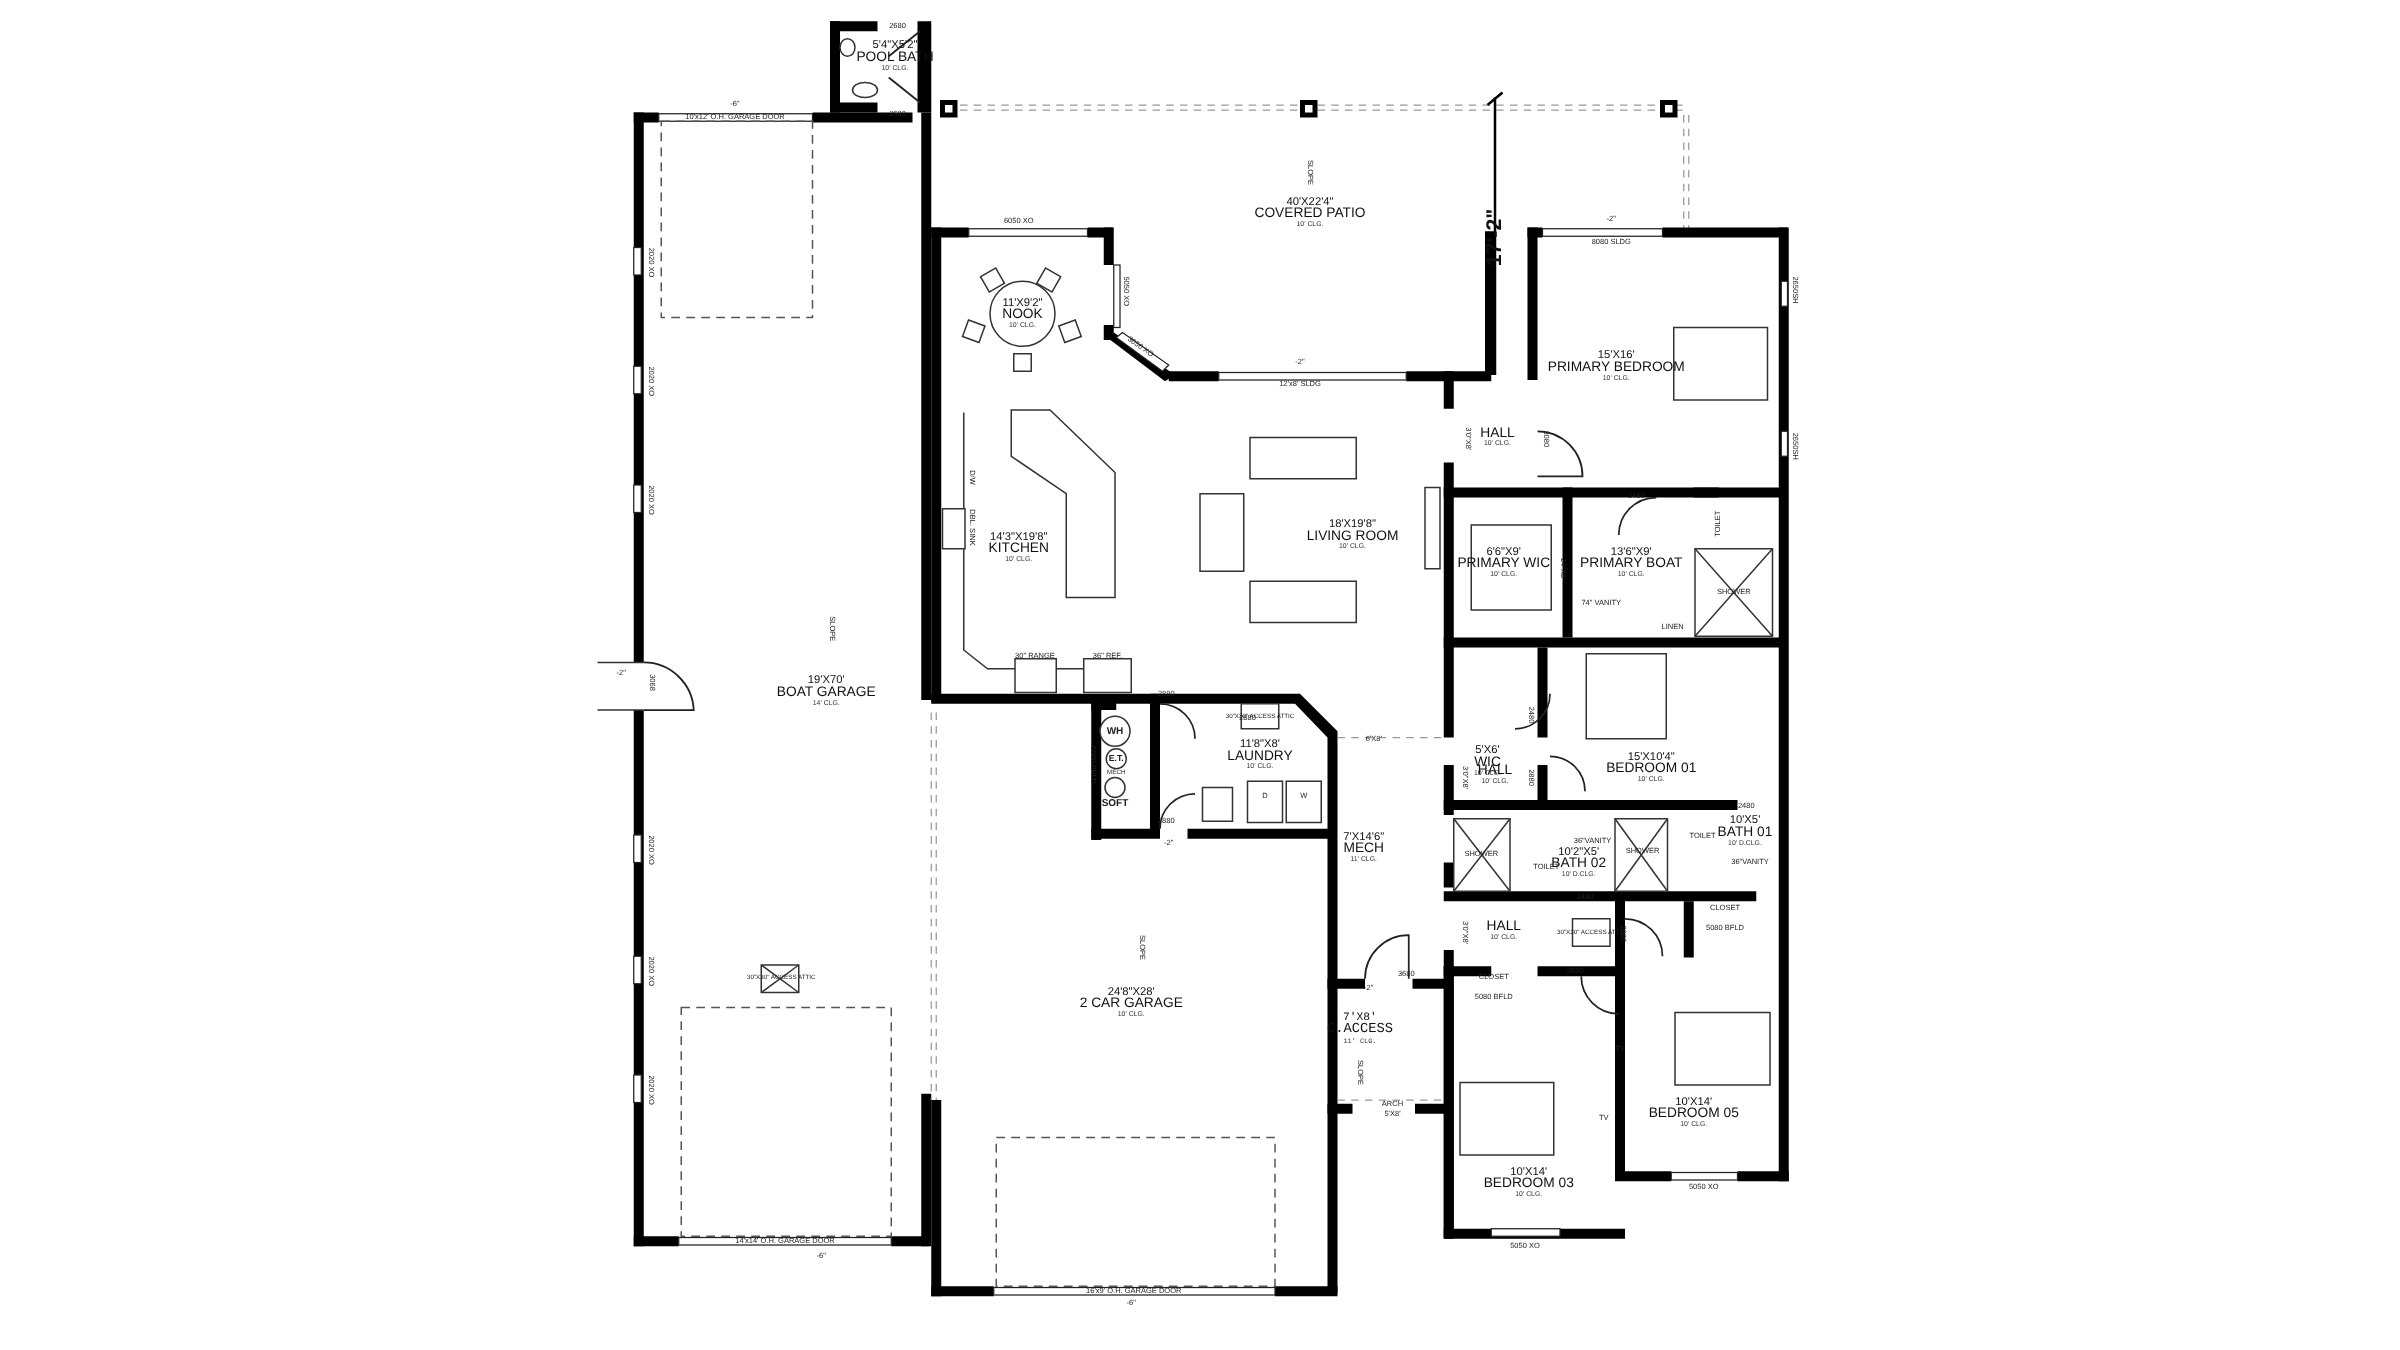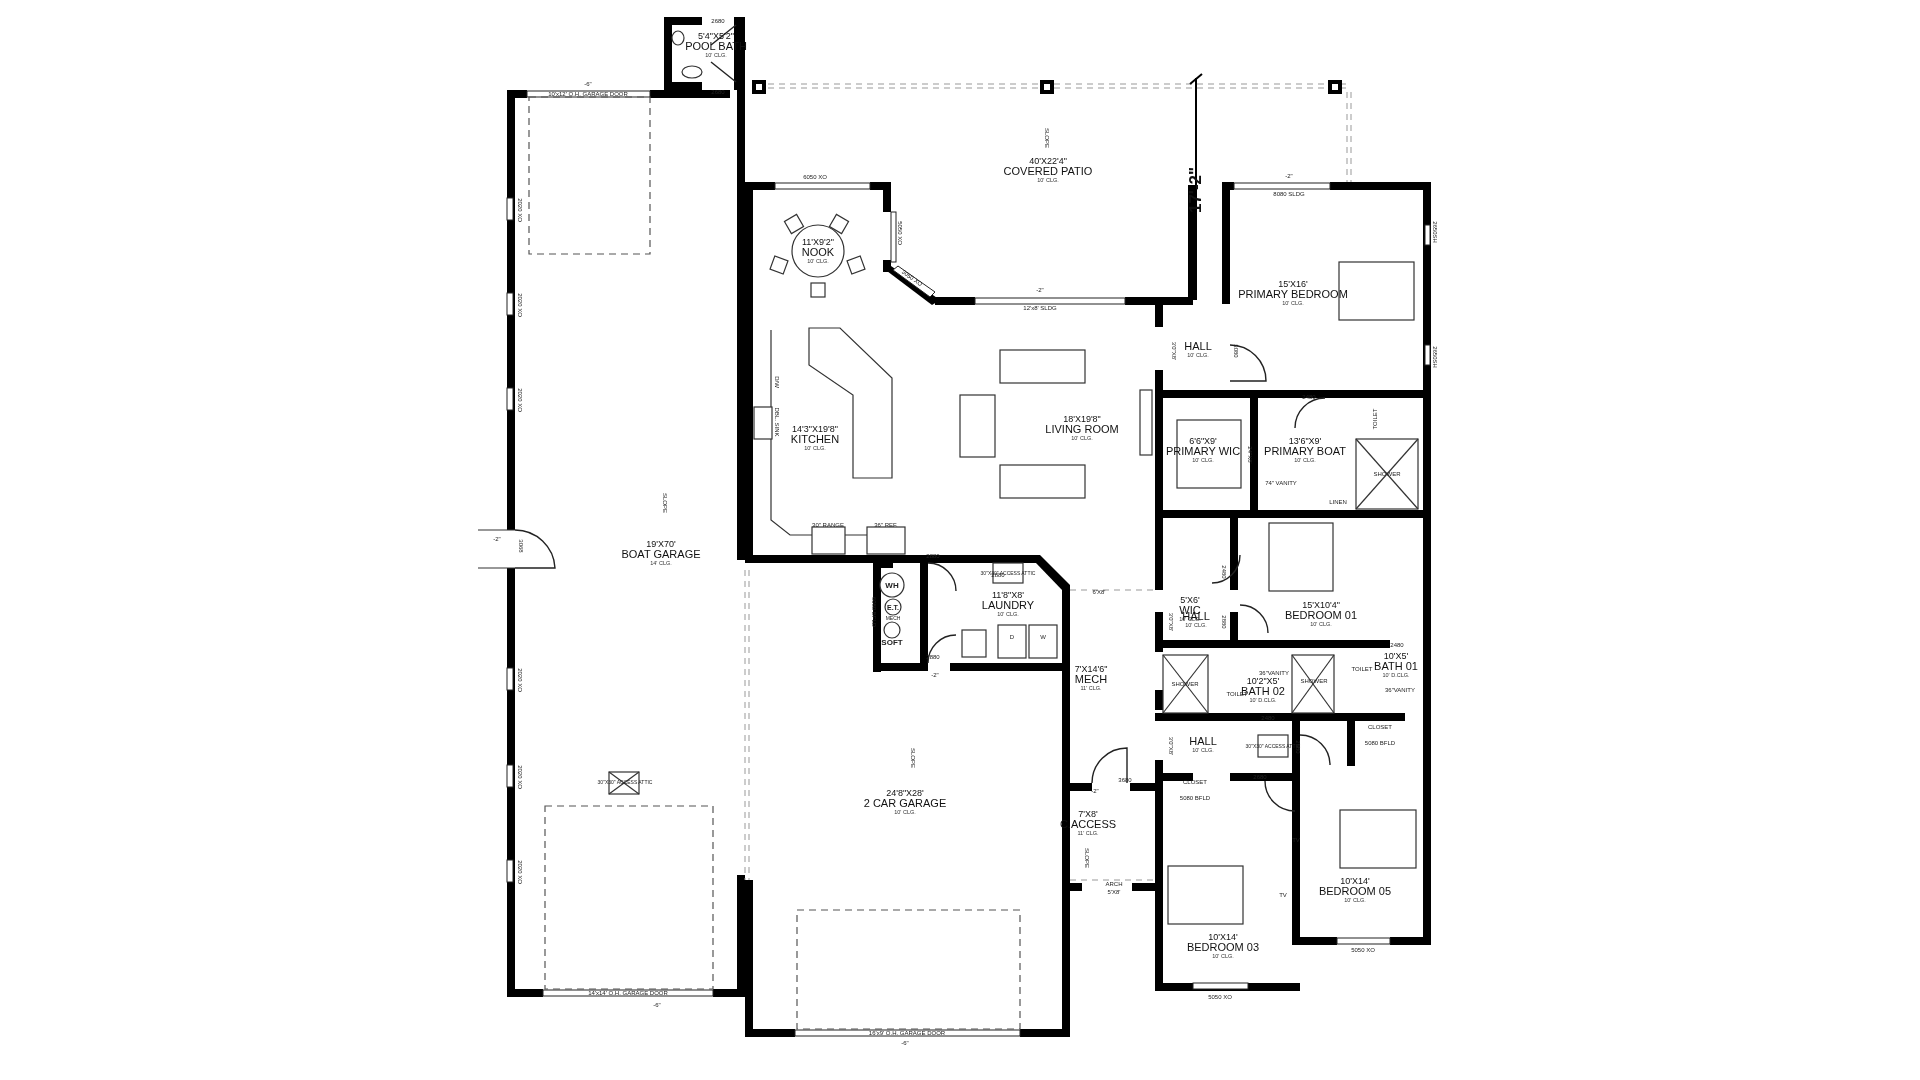--- a/index.html
+++ b/index.html
@@ -323,21 +323,21 @@
 <div class="lbl" style="left:1008px;top:604px;">
   <span class="dim">11'8"X8'</span>
   <span class="nm">LAUNDRY</span>
   <span class="clg">10' CLG.</span>
 </div>
 <div class="lbl" style="left:1091px;top:678px;">
   <span class="dim">7'X14'6"</span>
   <span class="nm">MECH</span>
   <span class="clg">11' CLG.</span>
 </div>
-<div class="lbl" style="left:1088px;top:823px;">
+<div class="lbl" style="left:1088px;top:823px;font-family:Liberation Mono, monospace;">
   <span class="dim">7'X8'</span>
   <span class="nm">C.ACCESS</span>
   <span class="clg">11' CLG.</span>
 </div>
 <div class="lbl" style="left:661px;top:553px;">
   <span class="dim">19'X70'</span>
   <span class="nm">BOAT GARAGE</span>
   <span class="clg">14' CLG.</span>
 </div>
 <div class="lbl" style="left:905px;top:802px;">

